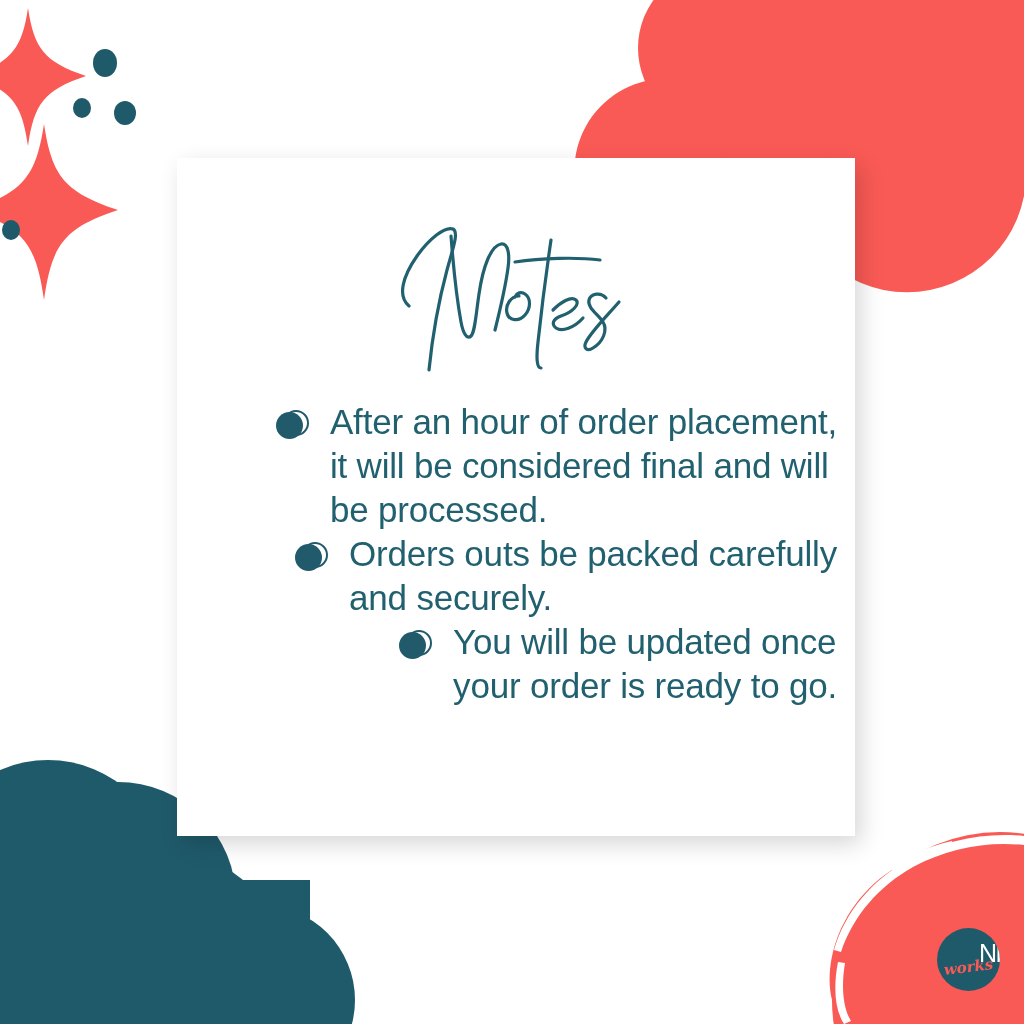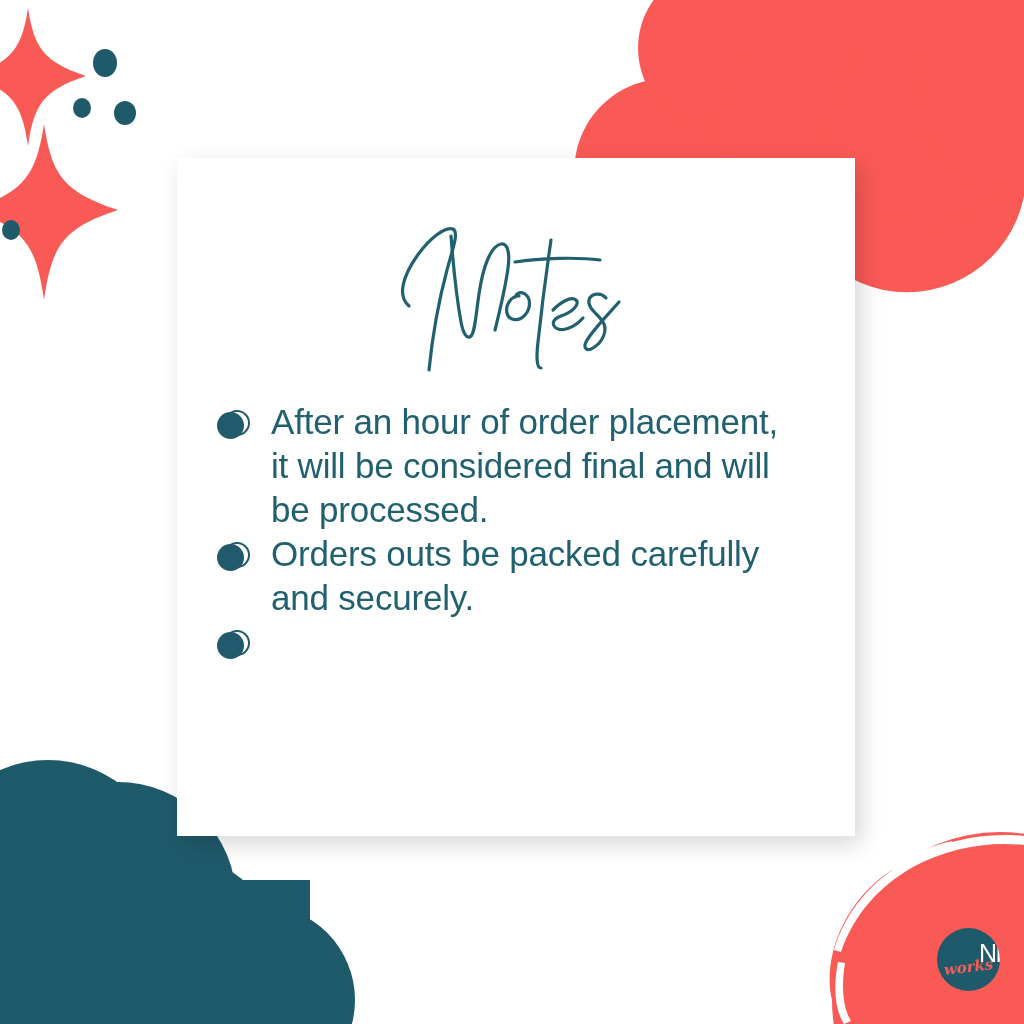--- a/index.html
+++ b/index.html
@@ -61,20 +61,21 @@
   #notes-list {
     position: absolute;
     left: 40px;
     top: 242px;
     width: 620px;
   }
   .note-item {
     display: flex;
     align-items: flex-start;
     margin-bottom: 0px;
+    justify-content: flex-end;
   }
   .bullet {
     flex: 0 0 auto;
     width: 34px;
     height: 34px;
     margin-top: 10px;
     margin-right: 20px;
     position: relative;
   }
   .bullet .ring {
@@ -275,20 +276,22 @@
         </span>
         <span class="note-text">Orders outs be packed carefully
 and securely.</span>
       </div>
 
       <div class="note-item">
         <span class="bullet">
           <span class="ring"></span>
             <span class="dot"></span>
         </span>
+        <span class="note-text">You will be updated once
+your order is ready to go.</span>
       </div>
 
 
     </div>
   </div>
 
   <div id="brand-logo">
     <div class="logo-initials">NR</div>
     <div class="logo-script">works</div>
   </div>

